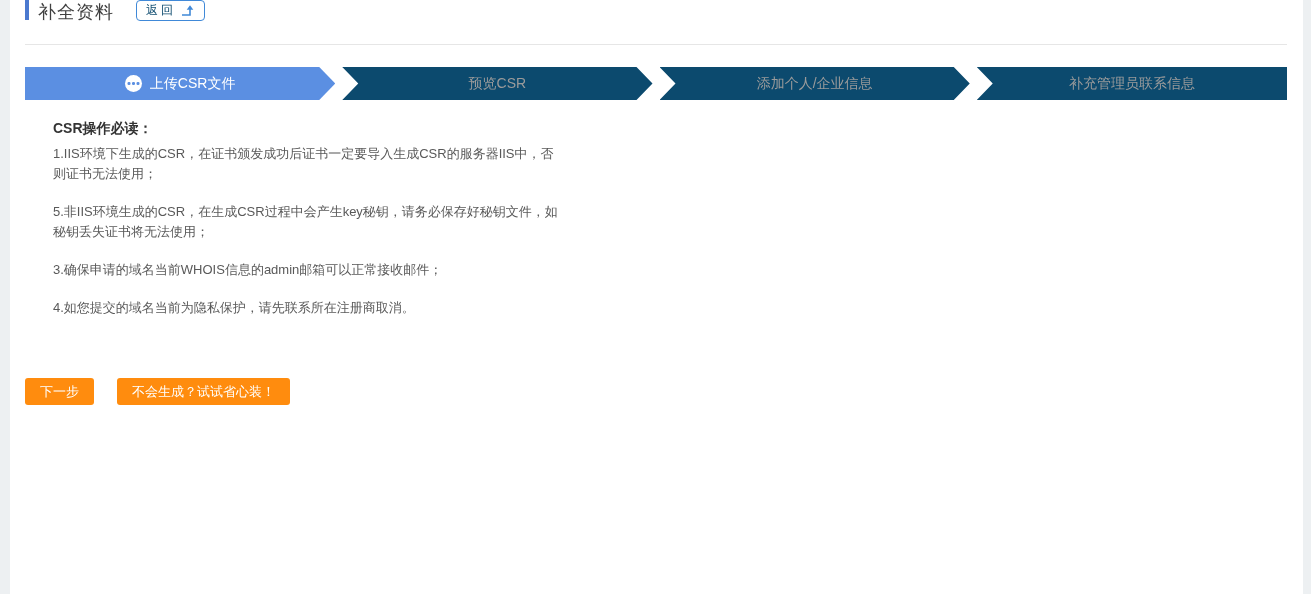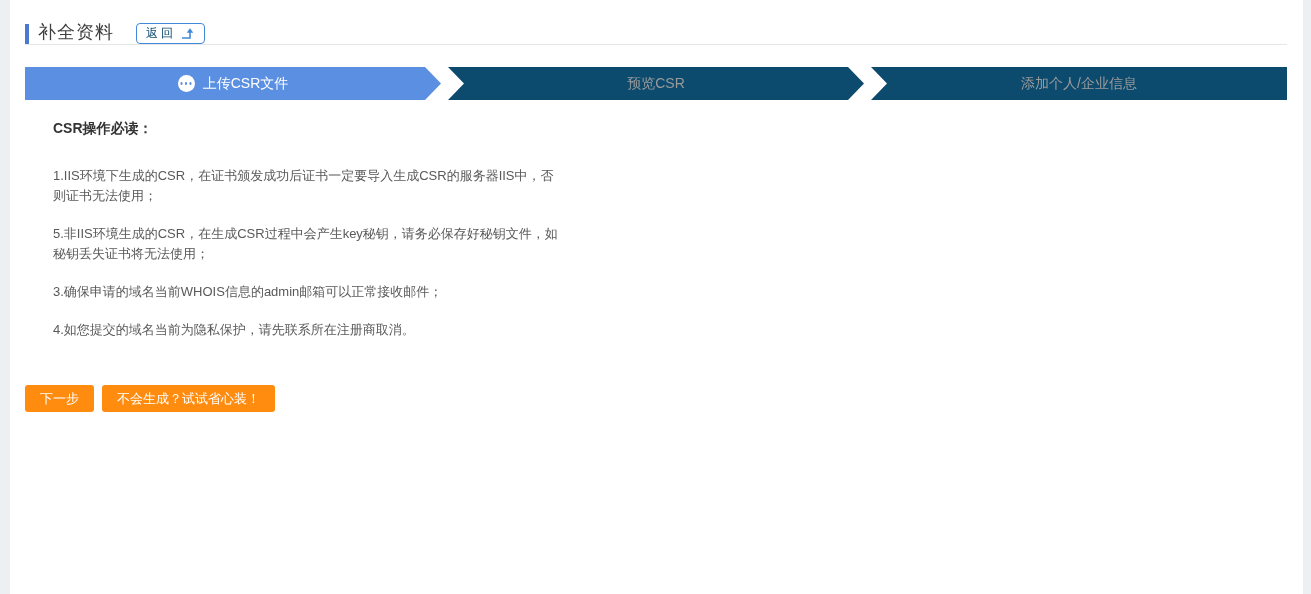--- a/index.html
+++ b/index.html
@@ -12,21 +12,21 @@
   .panel {
     background: #ffffff;
     margin: 0 8px 0 10px;
     height: 594px;
     padding: 0 16px 0 15px;
   }
   
   .page-header {
     height: 45px;
     display: flex;
-    align-items: flex-end;
+    align-items: flex-start;
     border-bottom: 1px solid #e6e6e6;
   }
   .accent-bar {
     width: 4px; height: 20px;
     background: #4b79cf;
     margin-right: 9px;
   }
   .page-title {
     font-size: 18px;
     color: #404040;
@@ -110,33 +110,33 @@
   .csr-textarea::placeholder { color: #a9a9a9; opacity: 1; }
   .notice {
     margin-left: 28px;
     padding-top: 6px;
     width: 512px;
   }
   .notice-heading {
     font-size: 14px;
     font-weight: bold;
     color: #333333;
-    margin-bottom: 28px;
+    margin-bottom: 6px;
   }
   .notice p {
     font-size: 13px;
     color: #595959;
     line-height: 20px;
     margin-bottom: 18px;
   }
   
   .footer-actions {
-    margin-top: 27px;
-    display: flex;
-    gap: 8px;
+    margin-top: 42px;
+    display: flex;
+    gap: 23px;
   }
   .orange-btn {
     height: 27px;
     padding: 0 15px;
     background: #ff8c0e;
     border: none;
     border-radius: 3px;
     color: #ffffff;
     font-size: 13px;
     font-family: "Liberation Sans", "DejaVu Sans", sans-serif;
@@ -170,20 +170,23 @@
           <span class="dots"></span>
         </span>
         <span>上传CSR文件</span>
       </div>
       <div class="step">
         <span>预览CSR</span>
       </div>
       <div class="step">
         <span>添加个人/企业信息</span>
       </div>
+      <div class="step">
+        <span>补充管理员联系信息</span>
+      </div>
     </div>
 
   <div class="main">
     <div class="notice">
       <div class="notice-heading">CSR操作必读：</div>
       <div>
           <p>1.IIS环境下生成的CSR，在证书颁发成功后证书一定要导入生成CSR的服务器IIS中，否则证书无法使用；</p>
           <p>5.非IIS环境生成的CSR，在生成CSR过程中会产生key秘钥，请务必保存好秘钥文件，如秘钥丢失证书将无法使用；</p>
           <p>3.确保申请的域名当前WHOIS信息的admin邮箱可以正常接收邮件；</p>
           <p>4.如您提交的域名当前为隐私保护，请先联系所在注册商取消。</p>

